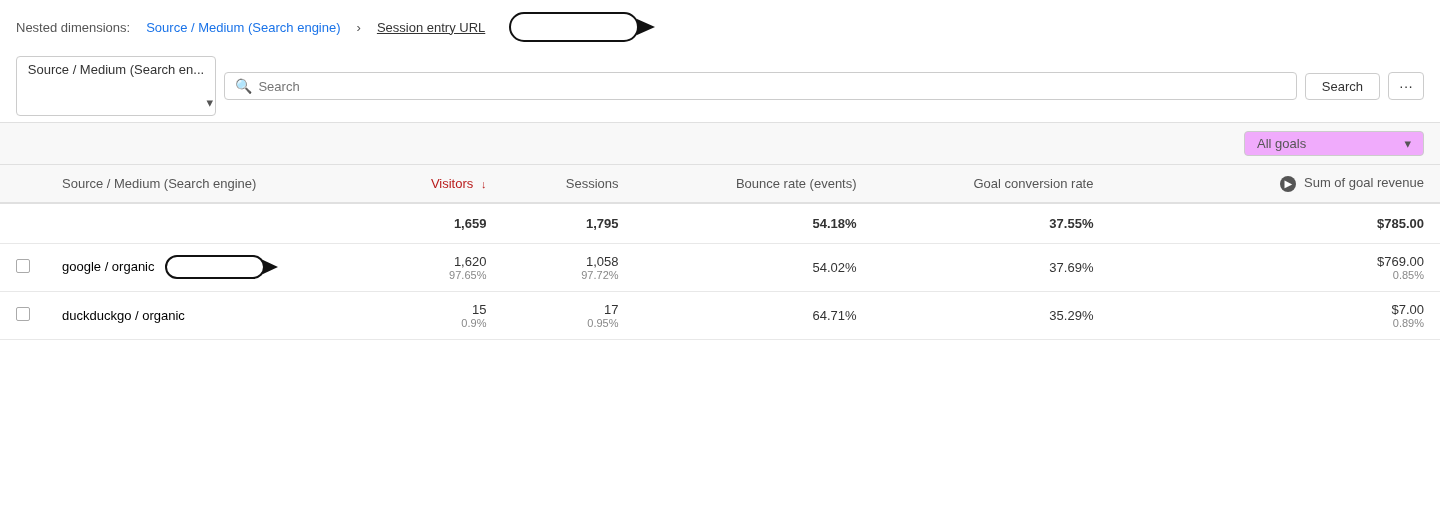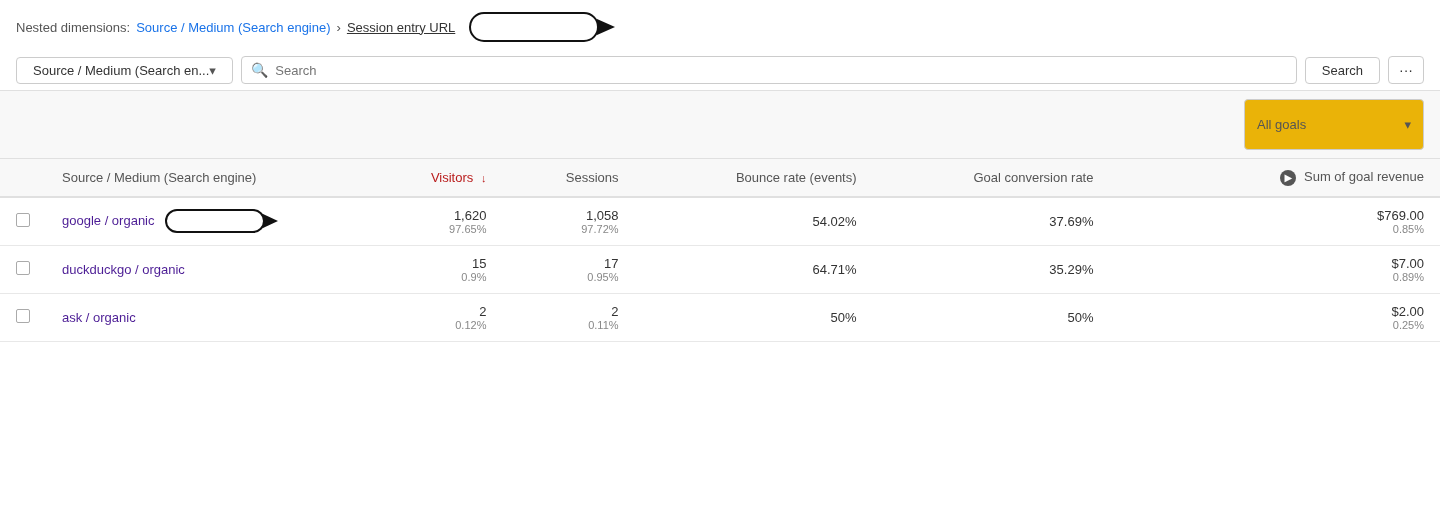--- a/index.html
+++ b/index.html
@@ -7,21 +7,21 @@
       font-family: -apple-system, BlinkMacSystemFont, 'Segoe UI', Arial, sans-serif;
       font-size: 13px;
       background: #fff;
       color: #333;
     }
 
     .breadcrumb-row {
       padding: 12px 16px 8px 16px;
       display: flex;
       align-items: center;
-      gap: 6px;
+      gap: 16px;
       font-size: 13px;
       color: #555;
     }
 
     .breadcrumb-label {
       color: #555;
     }
 
     .breadcrumb-link {
       color: #1a73e8;
@@ -43,27 +43,28 @@
       align-items: center;
       gap: 8px;
       border-bottom: 1px solid #e0e0e0;
     }
 
     .dimension-dropdown {
       display: flex;
       align-items: center;
       border: 1px solid #ccc;
       border-radius: 4px;
-      padding: 5px 16px;
+      padding: 5px 2px;
       background: #fff;
       cursor: pointer;
-      gap: 0;
+      gap: 18px;
       font-size: 13px;
       color: #333;
       min-width: 200px;
+      flex-direction: column;
     }
 
     .dimension-dropdown .chevron {
       margin-left: auto;
       color: #555;
     }
 
     .search-box {
       flex: 1;
       display: flex;
@@ -164,21 +165,21 @@
     tbody tr td:first-child {
       text-align: center;
       width: 36px;
     }
 
     tbody tr td.col-dimension {
       text-align: left;
     }
 
     .dimension-link {
-      color: #4c1d95;
+      color: #000000;
       text-decoration: none;
       position: relative;
       display: inline-flex;
       align-items: center;
       gap: 6px;
       text-align: center;
     }
 
     .cell-main {
       display: block;
@@ -235,21 +236,21 @@
   <button class="search-button">Search</button>
   <button class="more-button">···</button>
 </div>
 
 <div class="table-container">
   <table>
     <thead>
       <tr>
         <th colspan="6" style="background:#f8f8f8; border-bottom:1px solid #e0e0e0; padding:8px 16px; text-align:left;"></th>
         <th colspan="1" style="background:#f8f8f8; border-bottom:1px solid #e0e0e0; padding:8px 16px; text-align:right;">
-          <div style="display:inline-flex; align-items:center; border:1px solid #ccc; border-radius:4px; padding:17px 12px; background:#eab308; cursor:pointer; gap:8px; font-size:13px; font-weight:400; min-width:180px; justify-content:space-between;">
+          <div style="display:inline-flex; align-items:center; border:1px solid #ccc; border-radius:4px; padding:4px 12px; background:#f0abfc; cursor:pointer; gap:8px; font-size:13px; font-weight:400; min-width:180px; justify-content:space-between;">
             <span>All goals</span>
             <span>▾</span>
           </div>
         </th>
       </tr>
       <tr>
         <th style="width:36px; text-align:center;"></th>
         <th class="col-dimension">
           <span>Source / Medium (Search engine)</span>
         </th>
@@ -267,20 +268,29 @@
           <span>Goal conversion rate</span>
         </th>
         <th>
           <span style="display:inline-block; width:16px; height:16px; background:#555; border-radius:50%; text-align:center; line-height:16px; font-size:10px; color:white; margin-right:4px; vertical-align:middle;">▶</span>
           <span>Sum of goal revenue</span>
         </th>
       </tr>
     </thead>
     <tbody id="table-body">
 
+      <tr class="totals-row">
+        <td></td>
+        <td class="col-dimension"></td>
+        <td>1,659</td>
+        <td>1,795</td>
+        <td>54.18%</td>
+        <td>37.55%</td>
+        <td>$785.00</td>
+      </tr>
     <tr>
           <td style="text-align: center;"><span class="checkbox"></span></td>
           <td class="col-dimension"><a href="#" class="dimension-link">google / organic</a><span style="display: inline-block; border: 2.5px solid rgb(17, 17, 17); border-radius: 20px; width: 100px; height: 24px; margin-left: 10px; position: relative; vertical-align: middle;"><span style="position: absolute; right: -15px; top: 50%; transform: translateY(-50%); width: 0px; height: 0px; border-top: 7px solid transparent; border-bottom: 7px solid transparent; border-left: 15px solid rgb(17, 17, 17); display: block;"></span></span></td>
           <td>
             <span class="cell-main">1,620</span>
             <span class="cell-sub">97.65%</span>
           </td>
           <td>
             <span class="cell-main">1,058</span>
             <span class="cell-sub">97.72%</span>
@@ -303,33 +313,15 @@
             <span class="cell-main">17</span>
             <span class="cell-sub">0.95%</span>
           </td>
           <td>64.71%</td>
           <td>35.29%</td>
           <td>
             <span class="cell-main">$7.00</span>
             <span class="cell-sub">0.89%</span>
           </td>
         </tr>
-        <tr>
-          <td style="text-align: center;"><span class="checkbox"></span></td>
-          <td class="col-dimension"><a href="#" class="dimension-link">ask / organic</a></td>
-          <td>
-            <span class="cell-main">2</span>
-            <span class="cell-sub">0.12%</span>
-          </td>
-          <td>
-            <span class="cell-main">2</span>
-            <span class="cell-sub">0.11%</span>
-          </td>
-          <td>50%</td>
-          <td>50%</td>
-          <td>
-            <span class="cell-main">$2.00</span>
-            <span class="cell-sub">0.25%</span>
-          </td>
-        </tr>
       </tbody>
   </table>
 </div>
 
 </body></html>

